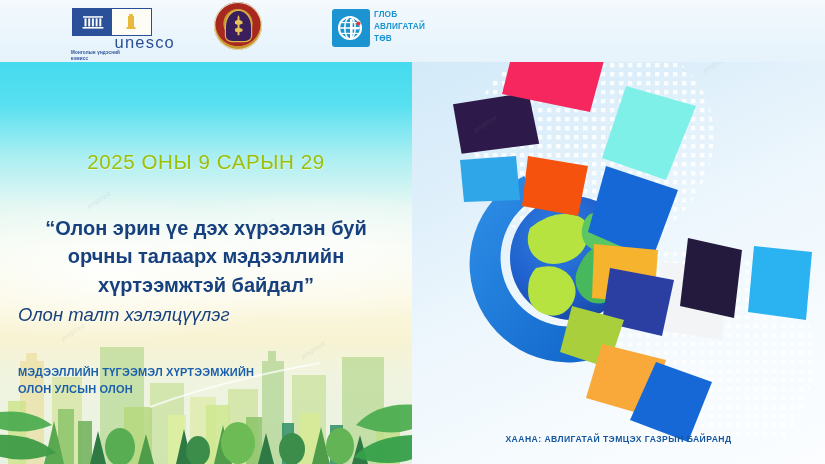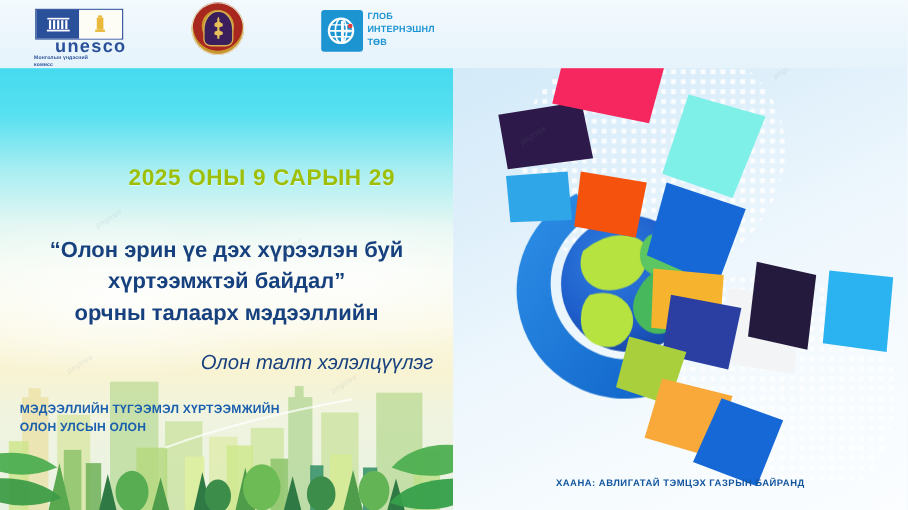--- a/index.html
+++ b/index.html
@@ -11,40 +11,40 @@
     overflow:hidden;
     background:#eaf4fb;
   }
 
   
   #header-band{
     position:absolute;left:0;top:0;width:825px;height:62px;
     background:linear-gradient(180deg,#f4fafe 0%,#eaf5fc 60%,#e6f3fb 100%);
     z-index:40;
   }
-  .logo-slot{position:absolute;top:0;height:64px;}
+  .logo-slot{position:absolute;top:0;height:64px;margin-left:40px;}
 
   
   #logo-unesco{left:22px;width:115px;}
   #unesco-mark{
     position:absolute;left:10px;top:8px;width:78px;height:26px;
     border:1px solid #2a4d9b;display:flex;background:#fff;
   }
   #unesco-temple{
     width:39px;height:100%;background:#2a5099;
     display:flex;align-items:center;justify-content:center;
   }
   #unesco-monument{
     width:38px;height:100%;background:#fdfdf5;
     display:flex;align-items:center;justify-content:center;
   }
   #unesco-word{
     position:absolute;left:8px;top:34px;width:105px;
-    font-size:16.5px;font-weight:700;letter-spacing:1.2px;
-    color:#2a5099;line-height:1;text-align:center;
+    font-size:16.5px;font-weight:400;letter-spacing:1.2px;
+    color:#2a5099;line-height:1;text-align:right;
   }
   #unesco-sub{
     position:absolute;left:9px;top:50px;width:108px;
     font-size:4.6px;font-weight:700;color:#2a5099;
     line-height:1.25;letter-spacing:.15px;
   }
 
   
   #logo-emblem{left:170px;width:56px;}
   #emblem-outer{
@@ -100,40 +100,38 @@
     position:absolute;left:-40px;top:120px;width:500px;height:190px;
     background:radial-gradient(ellipse 60% 55% at 30% 55%,rgba(255,255,255,.92) 0%,rgba(255,255,255,0) 70%),
                radial-gradient(ellipse 55% 50% at 72% 48%,rgba(255,255,255,.85) 0%,rgba(255,255,255,0) 70%);
     pointer-events:none;
   }
 
   
   #date-line{
     position:absolute;left:0;top:104px;width:412px;
     text-align:center;
-    font-size:20.5px;font-weight:700;letter-spacing:.6px;
+    font-size:20.5px;font-weight:400;letter-spacing:.6px;
     color:#9dbf06;
     text-shadow:0 1px 1px rgba(255,255,255,.55);
     z-index:22;
-    padding-left:32px;
   }
   #quote-title{
     position:absolute;left:18px;top:168px;width:376px;
     text-align:center;
     font-size:20px;font-weight:700;line-height:1.42;
     color:#17417e;
     z-index:22;
   }
   #sub-italic{
     position:absolute;left:18px;top:258px;width:376px;
-    text-align:right;
+    text-align:left;
     font-size:18.5px;font-style:italic;font-weight:400;
     color:#17417e;
     z-index:22;
-    margin-top:14px;
   }
   #day-caption{
     position:absolute;left:18px;top:318px;width:376px;
     text-align:left;
     font-size:11px;font-weight:700;line-height:1.55;
     letter-spacing:.2px;
     color:#1a5fae;
     z-index:22;
   }
 
@@ -169,22 +167,22 @@
 
 <div id="poster">
 
   <div id="left-panel">
     <div id="left-cloud"></div>
 
     <div id="date-line">2025 ОНЫ 9 САРЫН 29</div>
 
     <div id="quote-title">
       <div>“Олон эрин үе дэх хүрээлэн буй</div>
+      <div>орчны талаарх мэдээллийн</div>
       <div>хүртээмжтэй байдал”</div>
-      <div>орчны талаарх мэдээллийн</div>
     </div>
 
     <div id="sub-italic">Олон талт хэлэлцүүлэг</div>
 
     <div id="day-caption">
       <div>МЭДЭЭЛЛИЙН ТҮГЭЭМЭЛ ХҮРТЭЭМЖИЙН</div>
       <div>ОЛОН УЛСЫН ОЛОН</div>
     </div>
 
     <svg id="skyline" viewBox="0 0 412 125" preserveAspectRatio="none">
@@ -390,19 +388,19 @@
           <line x1="3" y1="15" x2="25" y2="15" stroke="#ffffff" stroke-width="1.5"></line>
           <line x1="5.2" y1="9.6" x2="22.8" y2="9.6" stroke="#ffffff" stroke-width="1.2"></line>
           <line x1="5.2" y1="20.4" x2="22.8" y2="20.4" stroke="#ffffff" stroke-width="1.2"></line>
           <rect x="14" y="6" width="2.6" height="20" fill="#ffffff"></rect>
           <rect x="14" y="14" width="9" height="2.4" fill="#ffffff"></rect>
           <circle cx="22.4" cy="10.6" r="2.1" fill="#e23b3b"></circle>
         </svg>
       </div>
       <div id="glob-text">
         <div>ГЛОБ</div>
-        <div>ИНТЕРНЭШНЛ</div>
+        <div>АВЛИГАТАЙ</div>
         <div>ТӨВ</div>
       </div>
     </div>
 
   </div>
 </div>
 
 </body></html>

